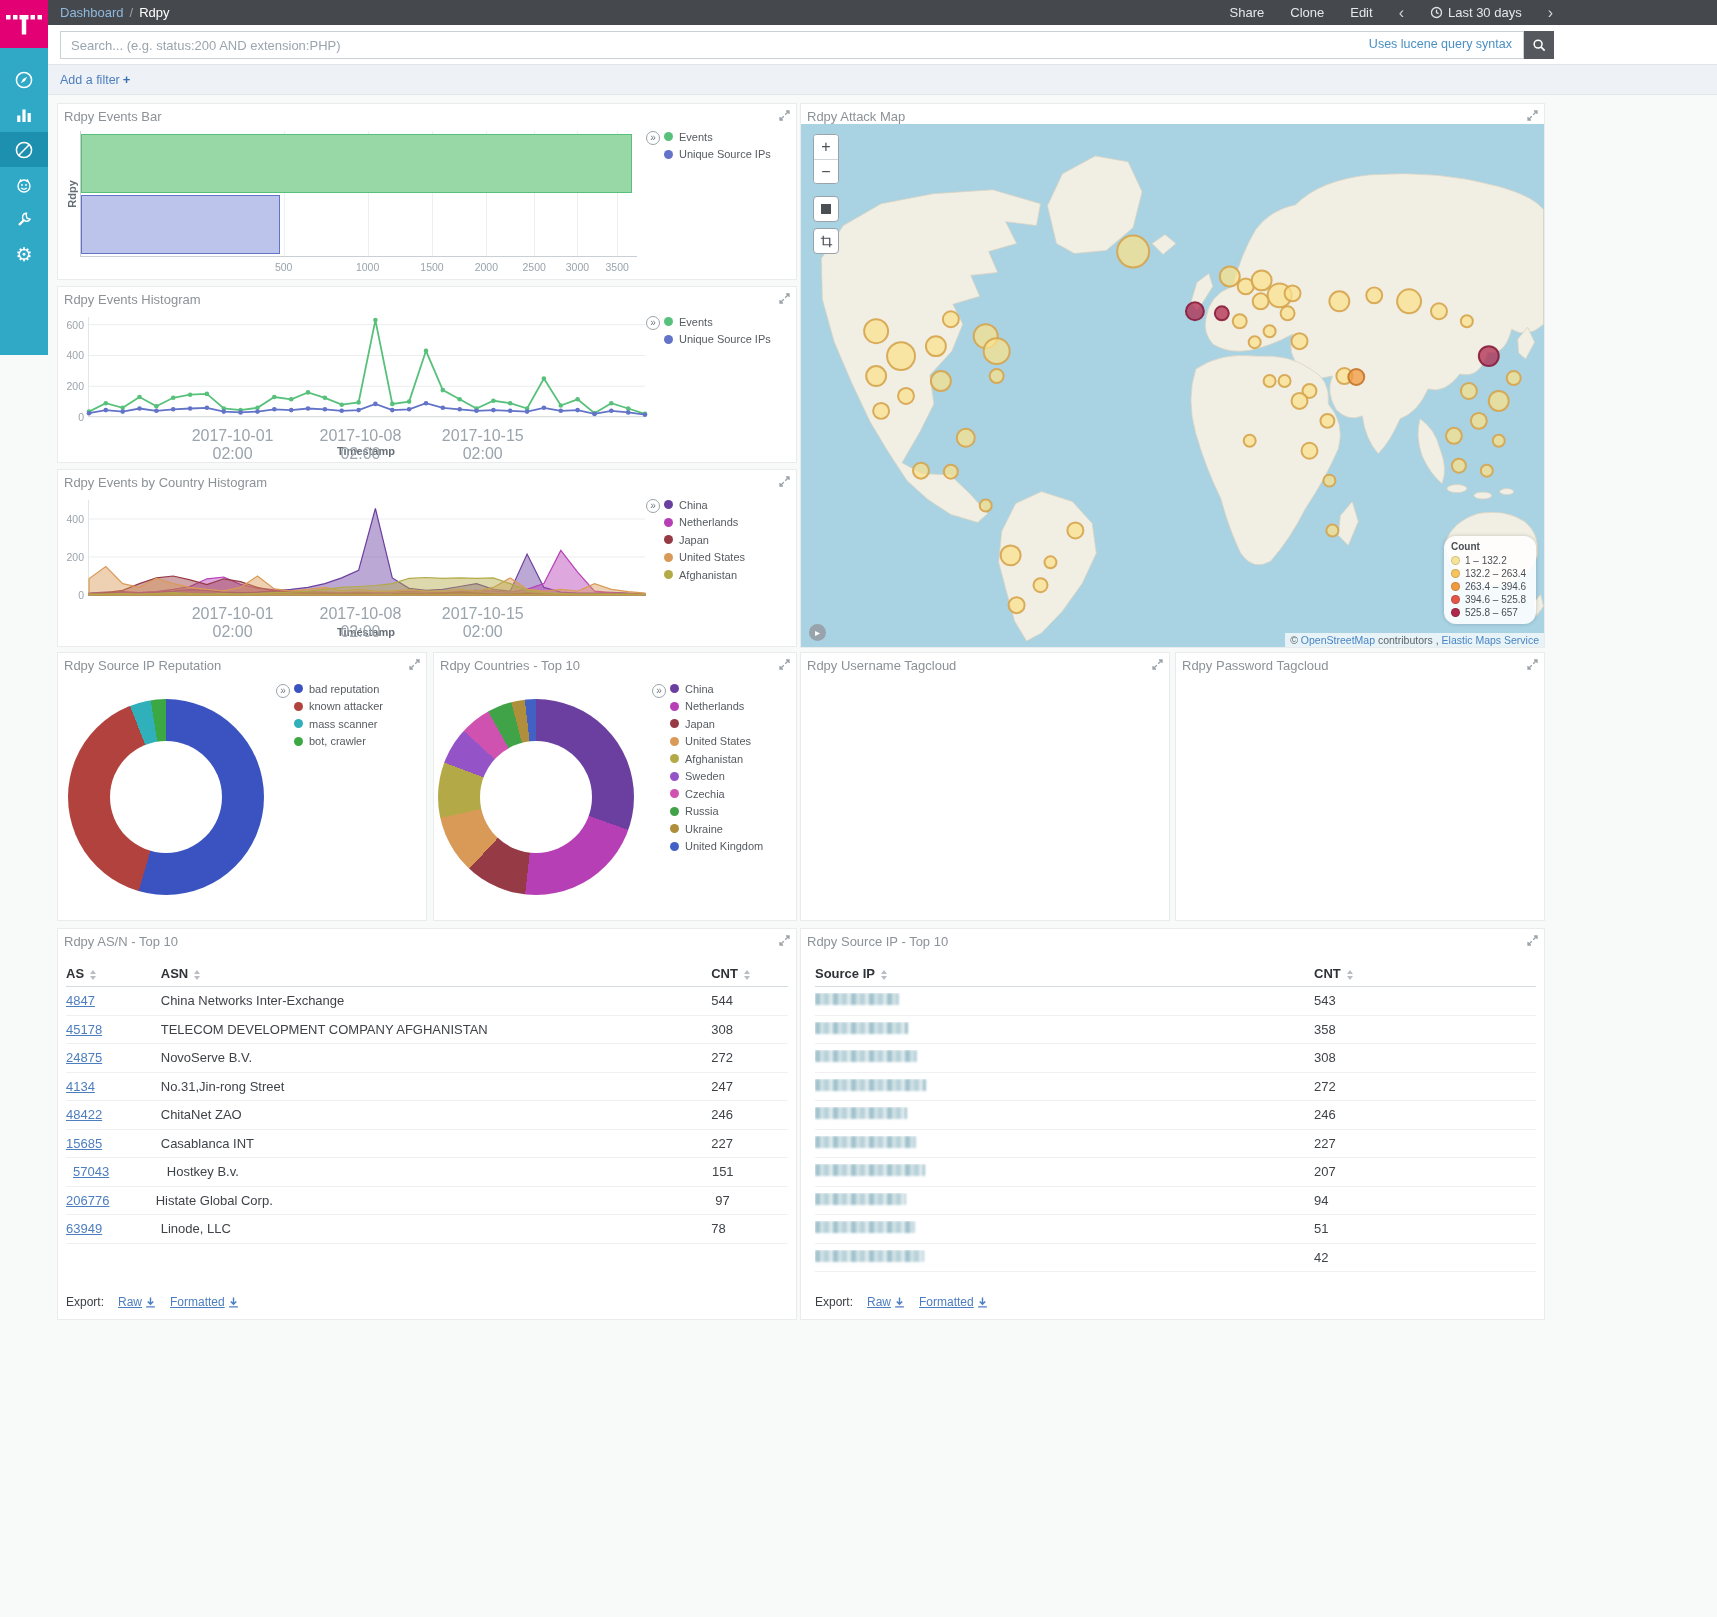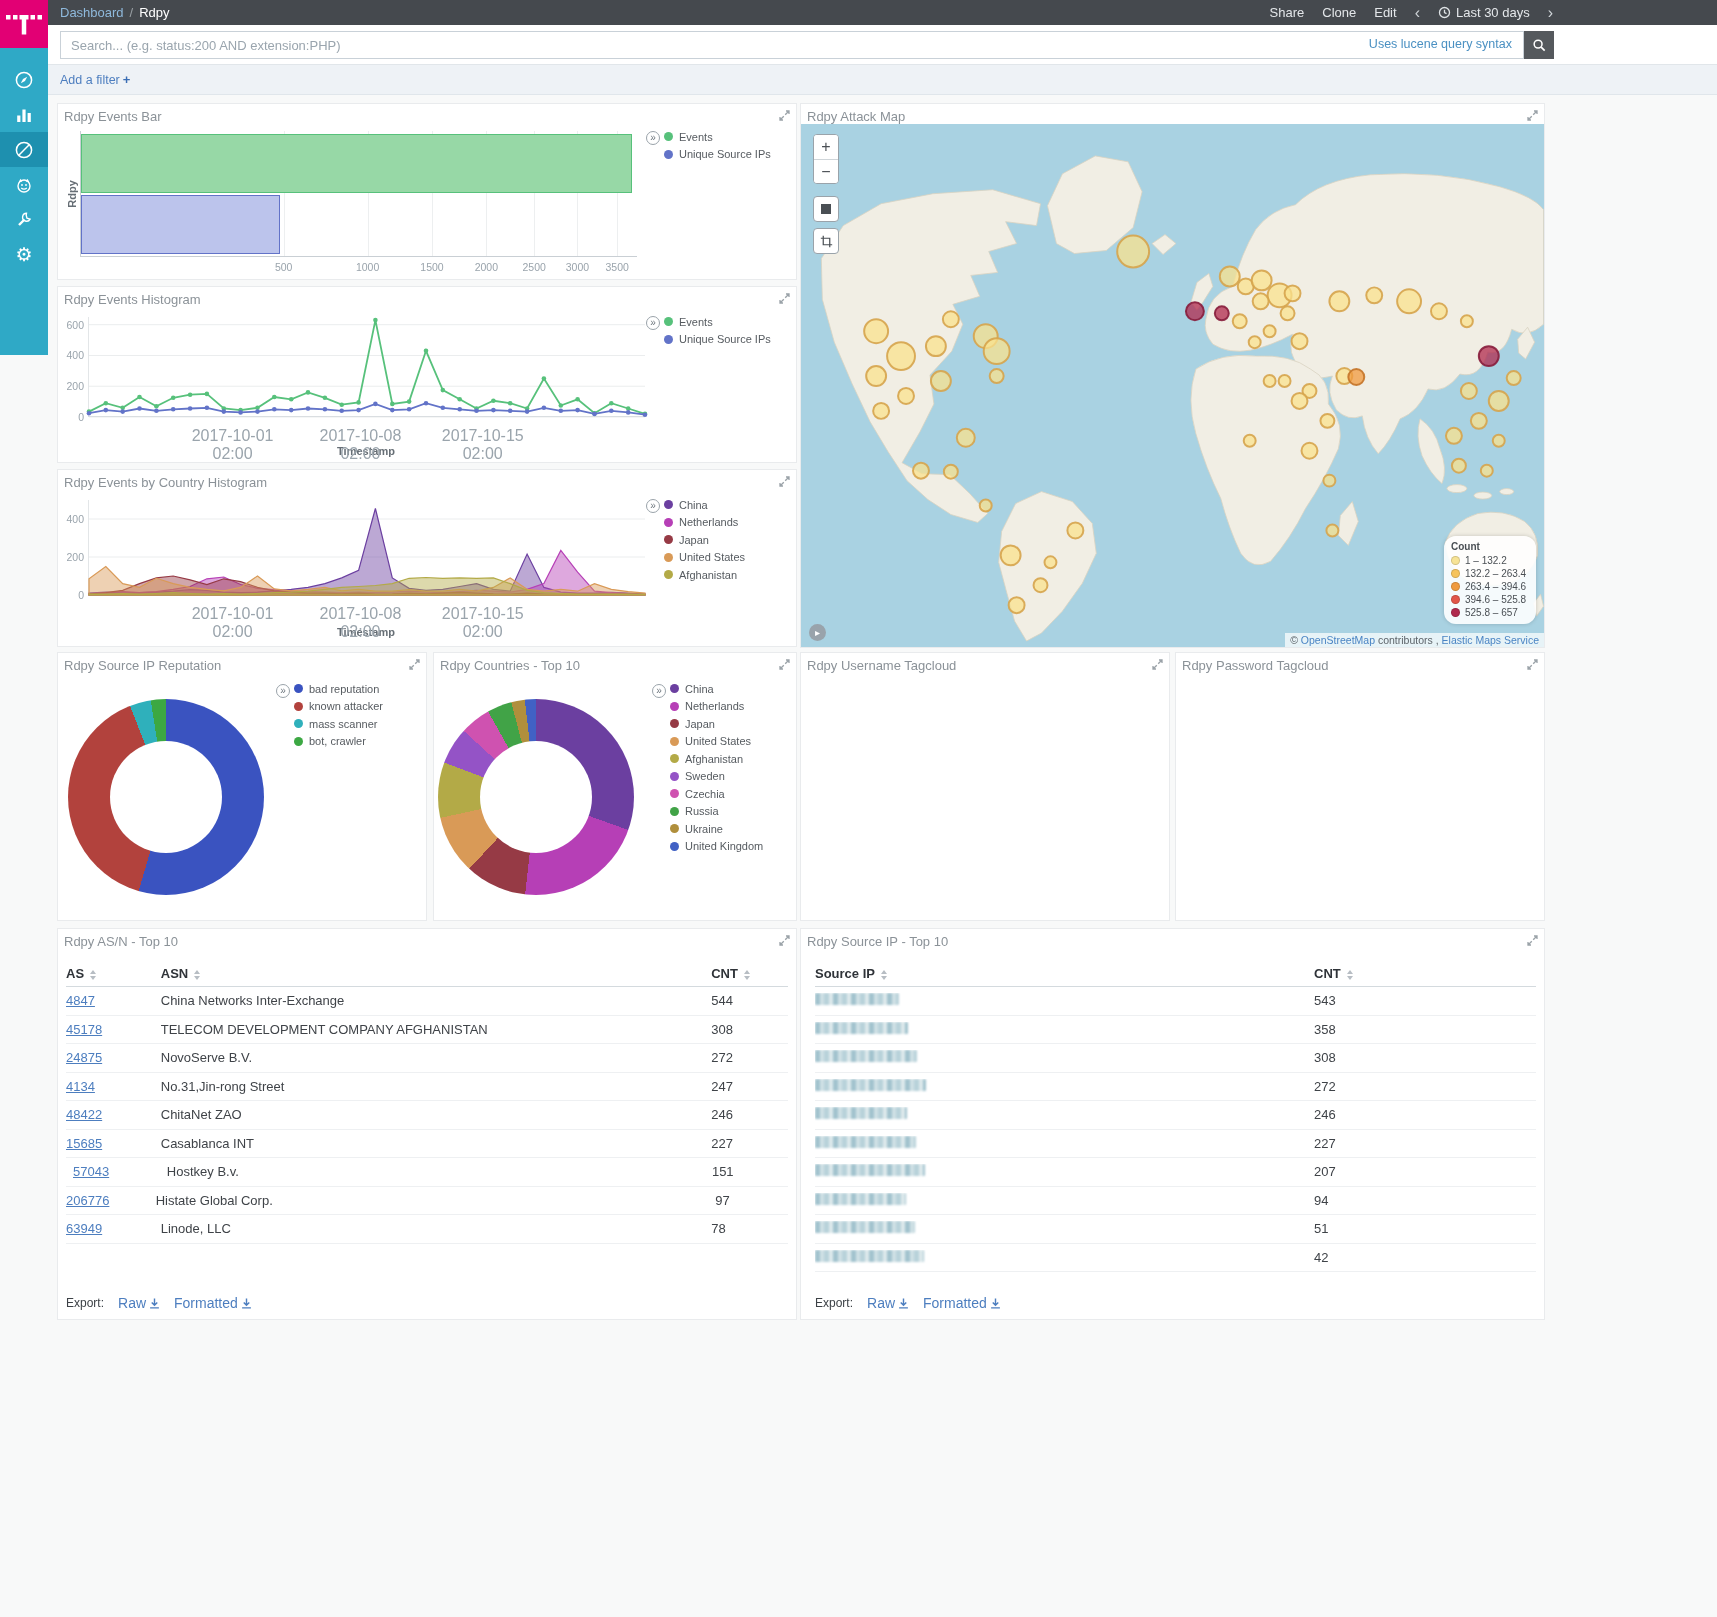--- a/index.html
+++ b/index.html
@@ -5,21 +5,21 @@
 *{margin:0;padding:0;box-sizing:border-box}
 html,body{width:1717px;height:1617px}
 body{position:relative;background:#f8f9f9;font-family:"Liberation Sans",sans-serif;overflow:hidden}
 a{cursor:pointer}
 
 .topbar{position:absolute;left:0;top:0;width:1717px;height:25px;background:#45494e;z-index:5}
 .crumb{position:absolute;left:60px;top:0;line-height:25px;font-size:13px;color:#c7ccd1;white-space:nowrap}
 .crumb .sec{color:#8fb9dc;margin-right:6px;cursor:pointer}
 .crumb .sep{color:#9aa0a5;margin-right:6px}
 .crumb .page{color:#fff}
-.topactions{position:absolute;right:164px;top:0;height:25px;display:flex;align-items:center;gap:18px;font-size:13px;color:#e4e7ea}
+.topactions{position:absolute;right:164px;top:0;height:25px;display:flex;align-items:center;gap:26px;font-size:13px;color:#e4e7ea}
 .tbtn{cursor:pointer}
 .chev{font-size:16px;color:#cfd4d8;cursor:pointer;line-height:25px}
 .timew{display:flex;align-items:center;gap:5px;cursor:pointer}
 .clock{width:13px;height:13px}
 .searchrow{position:absolute;left:0;top:25px;width:1717px;height:40px;background:#fff;border-bottom:1px solid #e1e6ea;z-index:4}
 .searchinput{position:absolute;left:60px;top:6px;width:1464px;height:28px;border:1px solid #c9d1d8;padding:0 170px 0 10px;font-size:13px;color:#333;font-family:inherit;outline:none;background:#fff}
 .searchinput::placeholder{color:#9aa5ae}
 .synhint{position:absolute;right:205px;top:12px;font-size:12.5px;color:#4a90c2;cursor:pointer;white-space:nowrap}
 .searchbtn{position:absolute;left:1524px;top:6px;width:30px;height:28px;background:#55595d;border:none;cursor:pointer;display:flex;align-items:center;justify-content:center}
 .filterrow{position:absolute;left:0;top:65px;width:1717px;height:30px;background:#eef2f6;border-bottom:1px solid #e0e6eb;z-index:4}
@@ -74,21 +74,21 @@
 .trow{display:flex;height:28.5px;align-items:center;border-bottom:1px solid #eef0f2;font-size:13px;color:#3f4348}
 .thead{height:26px;border-bottom:1px solid #d4dade;font-weight:bold;color:#2f3338}
 .tcell{padding-right:6px;overflow:hidden;white-space:nowrap}
 .aslink{color:#4d7ebf;text-decoration:underline}
 .sort{display:inline-flex;flex-direction:column;margin-left:6px;vertical-align:middle}
 .sort i{display:block;width:0;height:0;border-left:3.5px solid transparent;border-right:3.5px solid transparent}
 .sort .up{border-bottom:4px solid #b7bdc3;margin-bottom:2px}
 .sort .dn{border-top:4px solid #b7bdc3}
 .masked{display:inline-block;height:12px;border-radius:1px;background:repeating-linear-gradient(90deg,#a2c3ce 0 5px,#cfe0e5 5px 9px,#b8d2da 9px 14px,#dde9ec 14px 18px);filter:blur(0.8px)}
 .export{position:absolute;left:8px;top:366px;font-size:12px;color:#3c4146;display:flex;align-items:center;gap:14px}
-.explink{color:#4d7ebf;display:inline-flex;align-items:center;gap:3px;font-size:14px}
+.explink{color:#4d7ebf;text-decoration:underline;display:inline-flex;align-items:center;gap:3px;font-size:12px}
 svg.dl{width:11px;height:11px}
 </style>
 </head>
 <body>
 
 <div class="topbar">
   <div class="crumb">
     <span class="sec">Dashboard</span><span class="sep">/</span><span class="page">Rdpy</span>
   </div>
   <div class="topactions">

